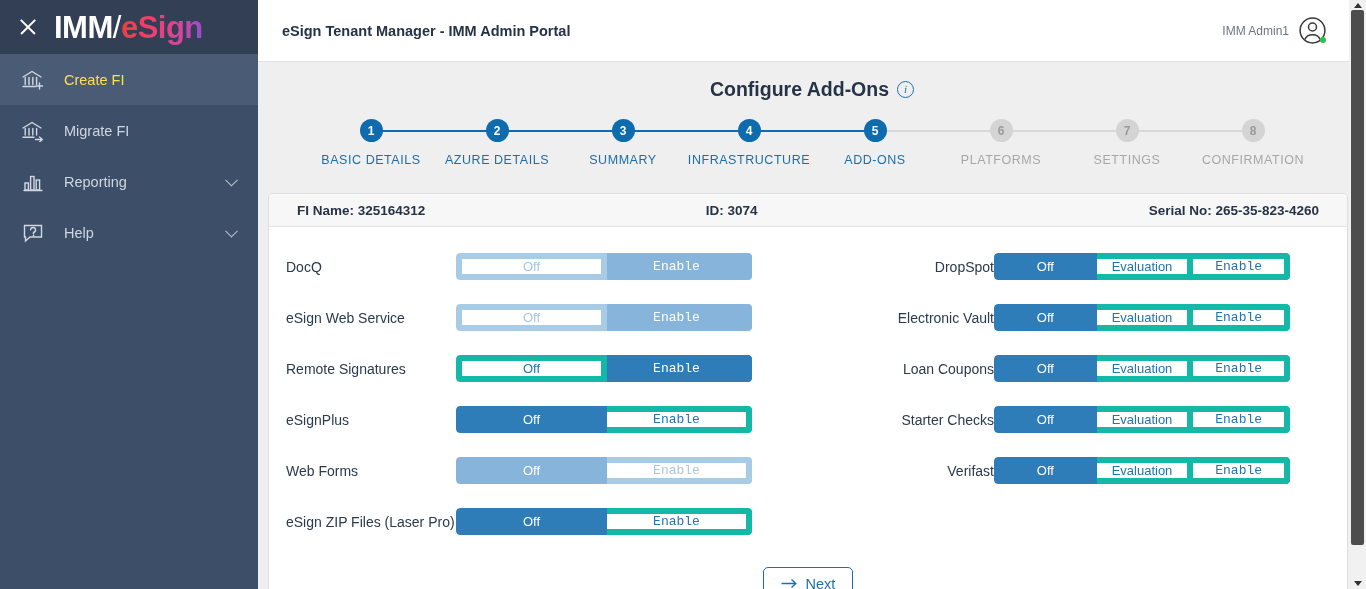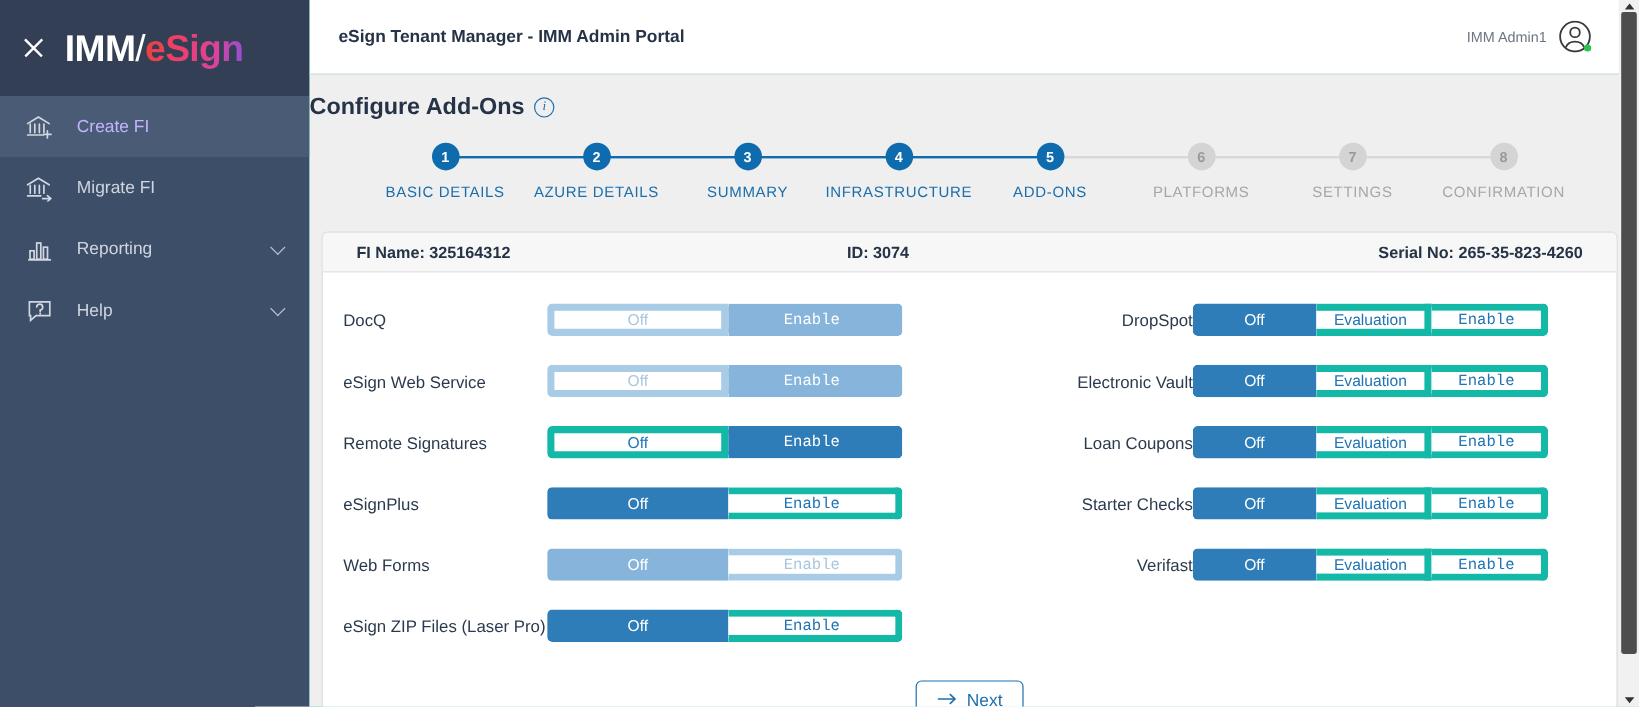--- a/index.html
+++ b/index.html
@@ -12,21 +12,21 @@
   #app { position: relative; width: 1366px; height: 589px; display: flex; }
 
   
   #sidebar {
     width: 258px; height: 589px;
     background: #3d4e68;
     flex: 0 0 258px;
     display: flex; flex-direction: column;
   }
   .logo-bar {
-    height: 80px;
+    height: 54px;
     background: #333f55;
     display: flex; align-items: center;
     padding-left: 18px;
     gap: 16px;
   }
   .close-x {
     width: 20px; height: 20px;
     position: relative;
     cursor: pointer;
     flex: 0 0 20px;
@@ -54,21 +54,21 @@
 
   .nav-item {
     height: 51px;
     display: flex; align-items: center;
     padding-left: 18px;
     color: #cfd6e0;
     font-size: 14.5px;
     cursor: pointer;
     position: relative;
   }
-  .nav-item.active { background: #4a5b75; color: #c4b5fd; }
+  .nav-item.active { background: #4a5b75; color: #fde047; }
   .nav-ico { width: 30px; flex: 0 0 30px; display: flex; align-items: center; justify-content: center; }
   .nav-ico svg { display: block; }
   .nav-label { margin-left: 16px; }
   .nav-chev {
     position: absolute; right: 22px; top: 50%;
     width: 9px; height: 9px;
     border-right: 1.6px solid #b9c2cf;
     border-bottom: 1.6px solid #b9c2cf;
     transform: translateY(-70%) rotate(45deg);
   }
@@ -89,21 +89,21 @@
   .avatar svg { display: block; }
   .avatar-dot {
     position: absolute; right: 0px; bottom: 1px;
     width: 6px; height: 6px; border-radius: 50%;
     background: #2ec24d;
   }
 
   .content-area { flex: 1 1 auto; background: #efefef; overflow: hidden; position: relative; }
 
   .page-title-row {
-    display: flex; align-items: center; 
+    display: flex; align-items: center; justify-content: center;
     gap: 8px;
     padding-top: 16px;
   }
   .page-title { font-size: 19.5px; font-weight: bold; color: #263346; }
   .info-icon {
     width: 17px; height: 17px; border-radius: 50%;
     border: 1.4px solid #1e6fae;
     color: #1e6fae; font-size: 11px; font-style: italic;
     font-family: "Liberation Serif", serif;
     display: flex; align-items: center; justify-content: center;

